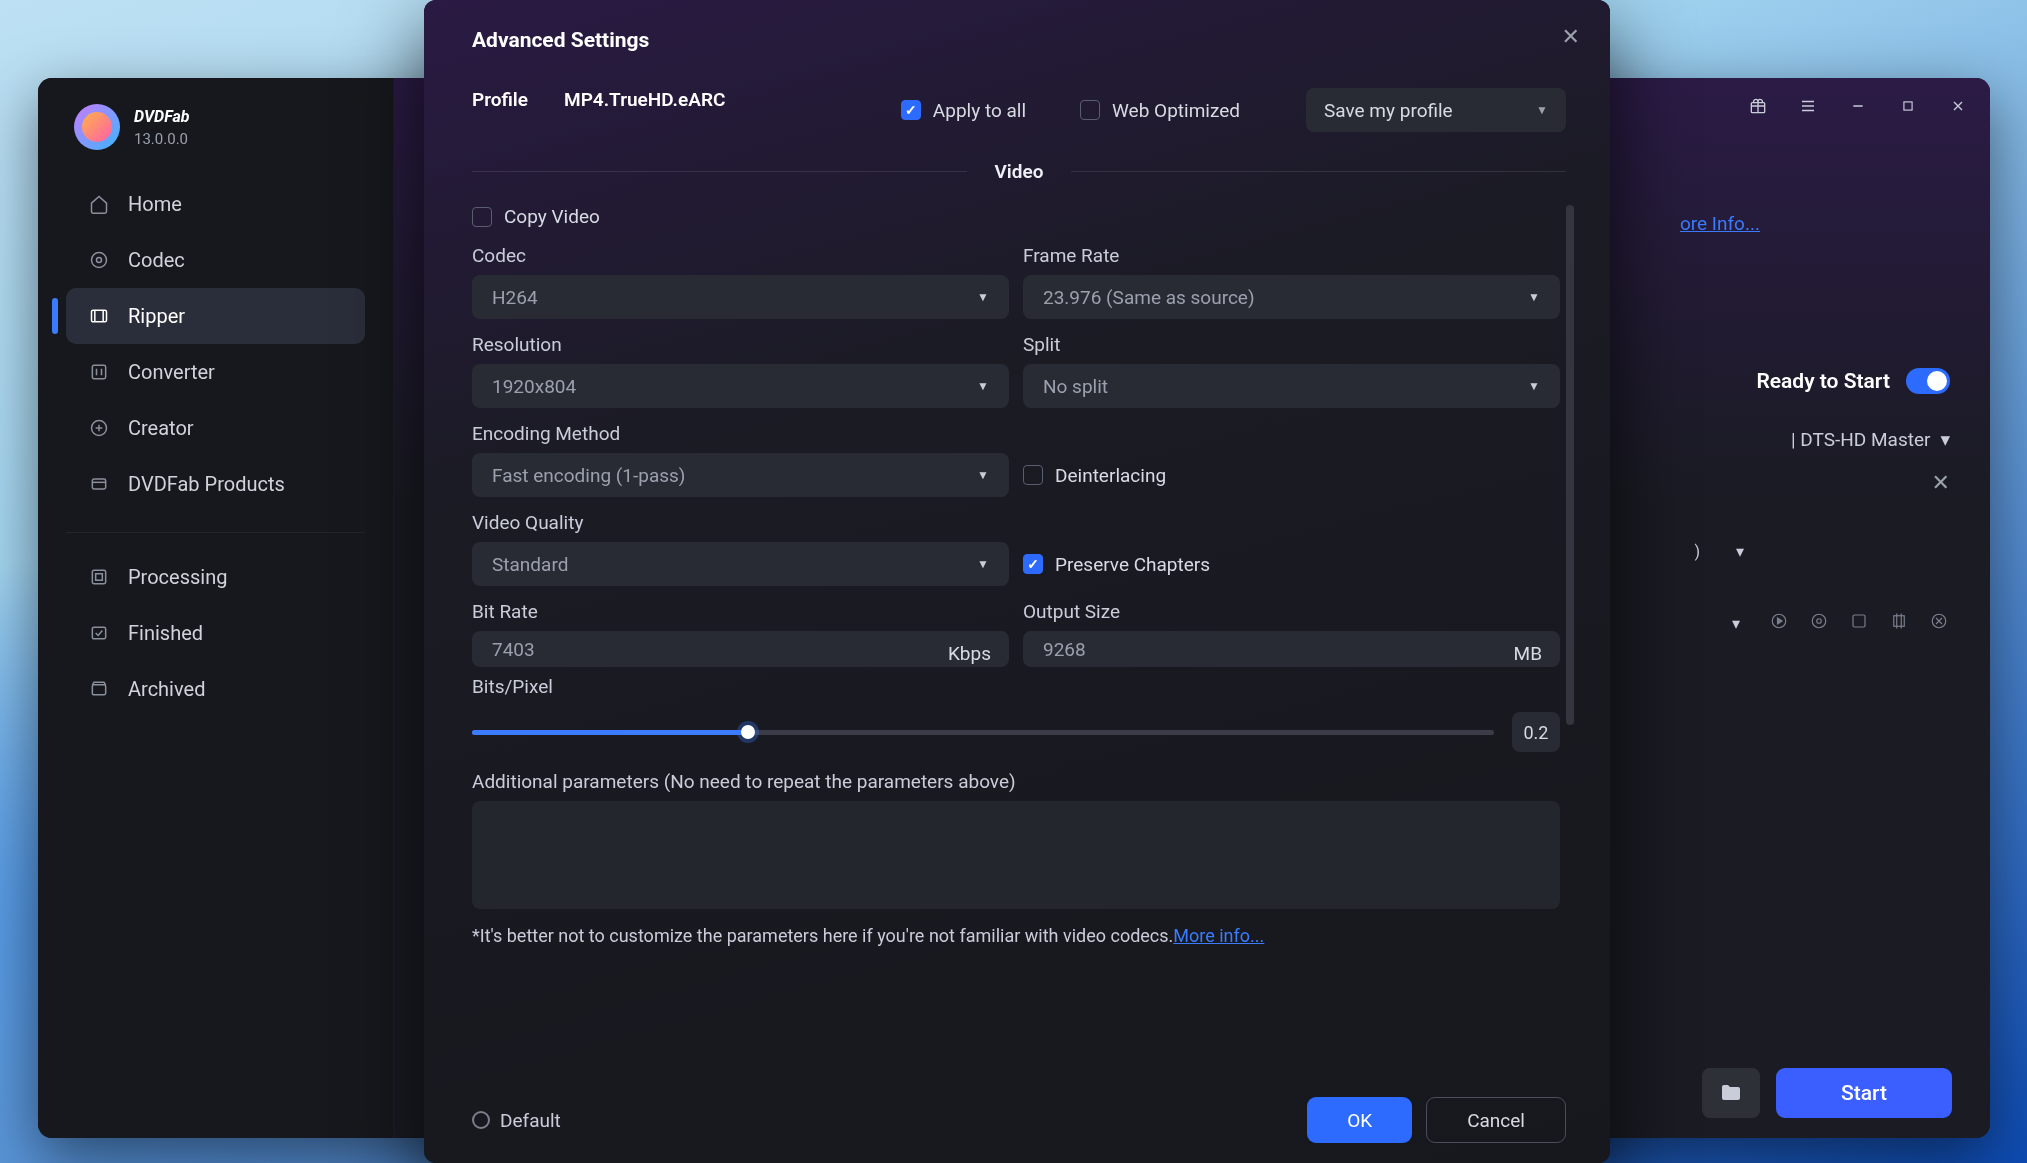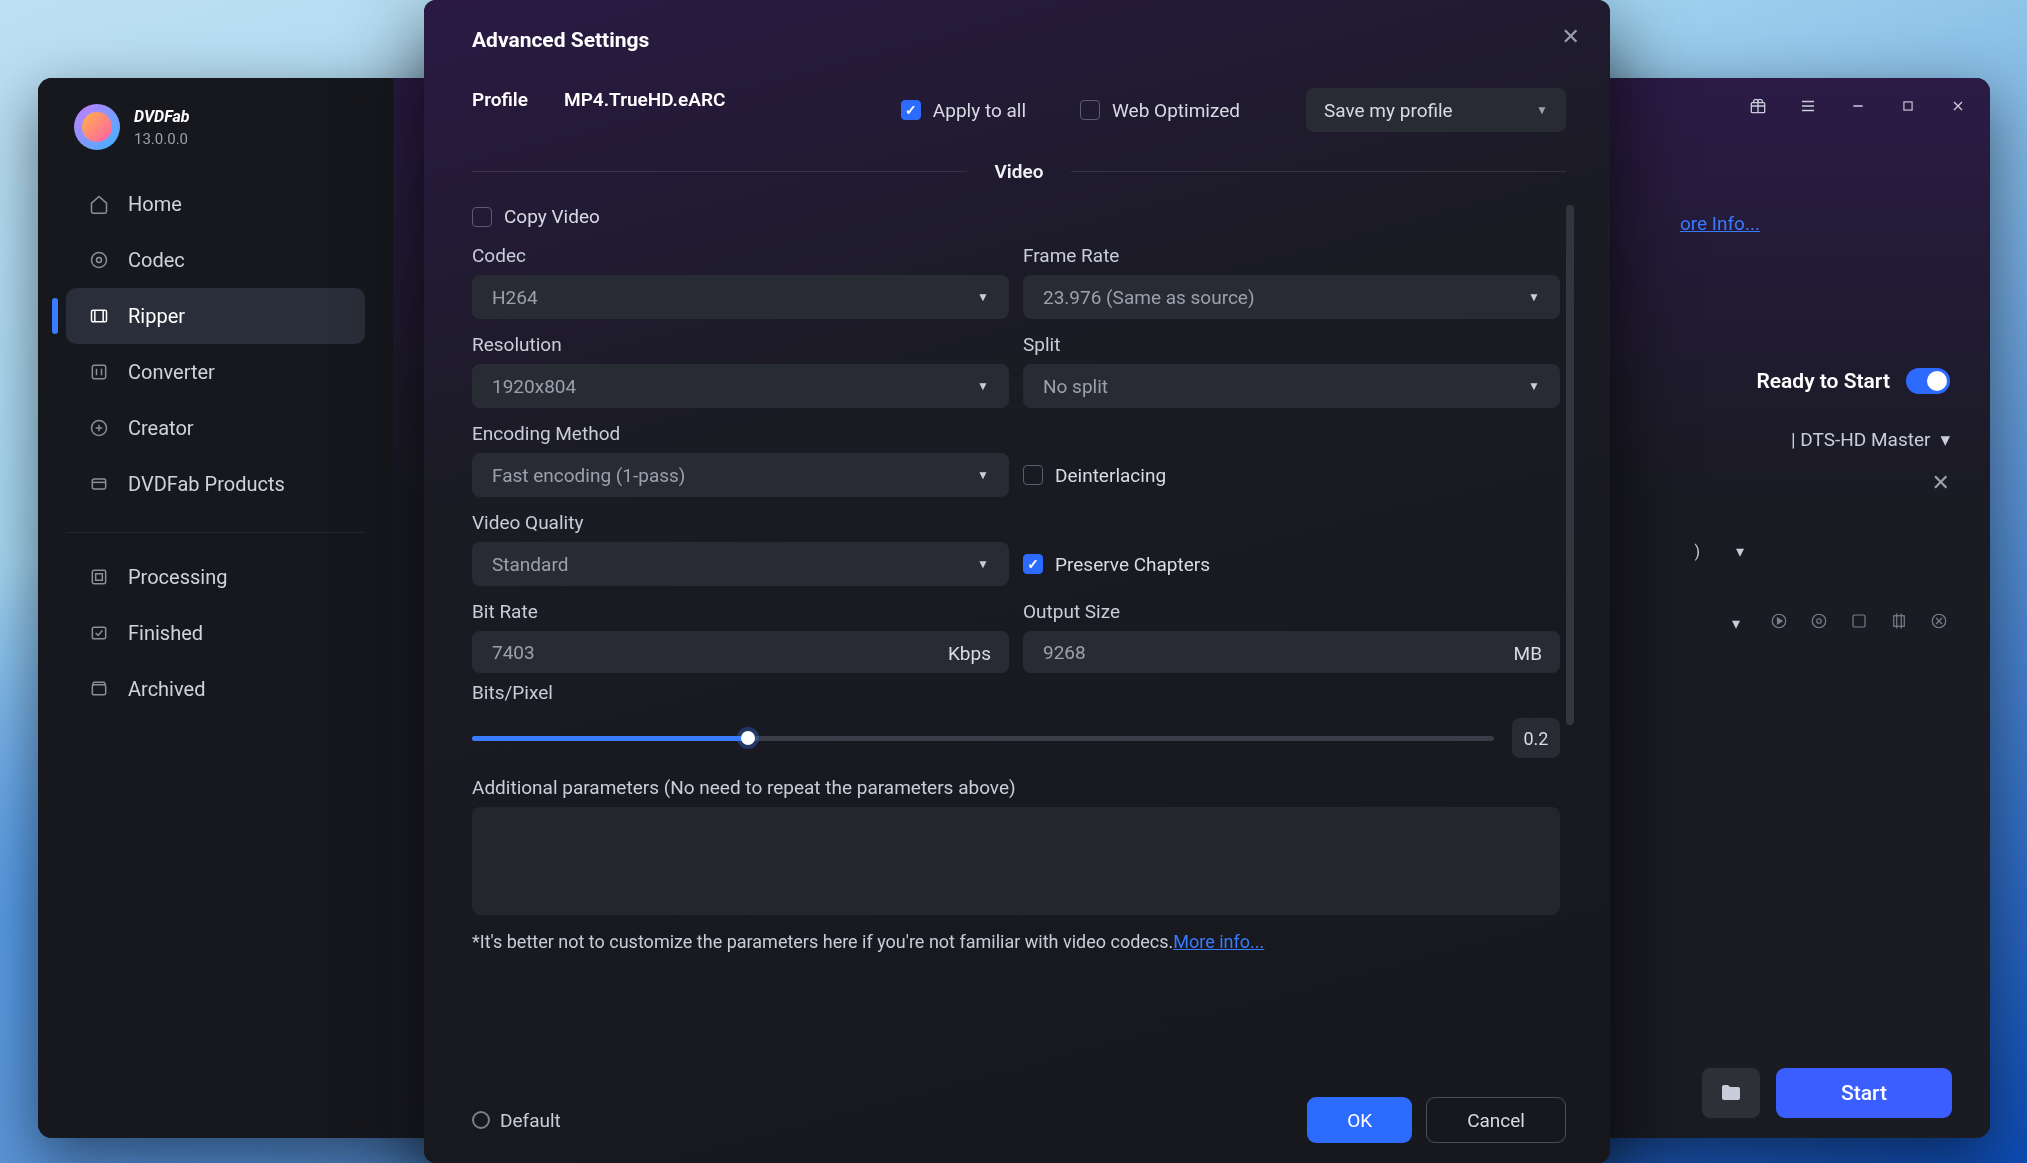--- a/index.html
+++ b/index.html
@@ -137,21 +137,21 @@
 .col{ flex:1; display:flex; flex-direction:column; gap:8px;}
 .col-right{flex:1; display:flex; flex-direction:column; gap:8px;}
 .field-label{ color:#c9cdd9; font-size:19px; margin-top:6px;}
 .select{
   height:44px;background:#292b34;border-radius:8px;
   display:flex;align-items:center;justify-content:space-between;
   padding:0 20px;color:#9ba0ae;font-size:19px;cursor:pointer;
 }
 .select .dd-arrow{color:#c9cdd9;font-size:12px;}
 .text-input{
-  height:42px;background:#292b34;border-radius:8px;
+  height:36px;background:#292b34;border-radius:8px;
   display:flex;align-items:center;
   padding:0 20px;color:#9ba0ae;font-size:19px;
   border:none;width:100%;
 }
 .input-group{position:relative;}
 .input-suffix{position:absolute;right:18px;top:0;height:44px;display:flex;align-items:center;color:#d8dbe3;font-size:19px;}
 
 .slider-wrap{display:flex;align-items:center;gap:18px;margin-top:14px;}
 .slider-track{flex:1;height:5px;background:#3a3d48;border-radius:3px;position:relative;}
 .slider-fill{position:absolute;left:0;top:0;bottom:0;width:27%;background:#3a7bff;border-radius:3px;}

